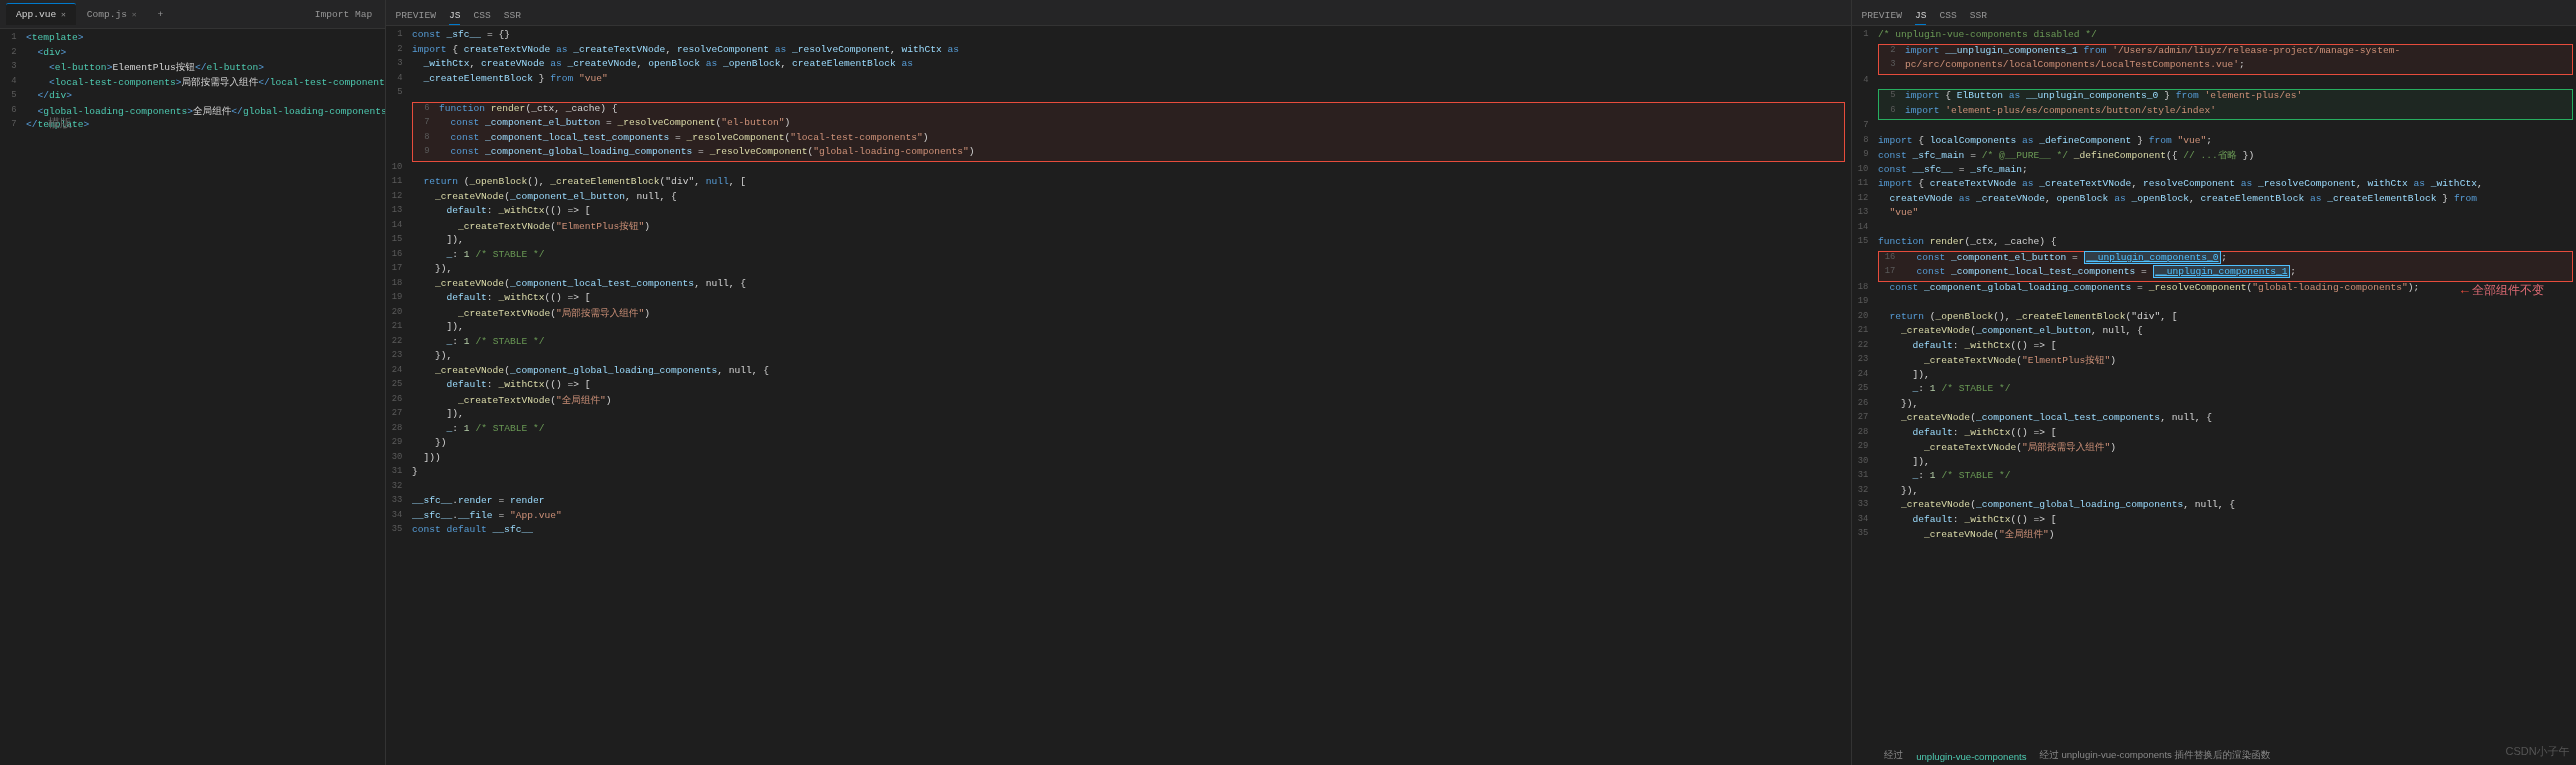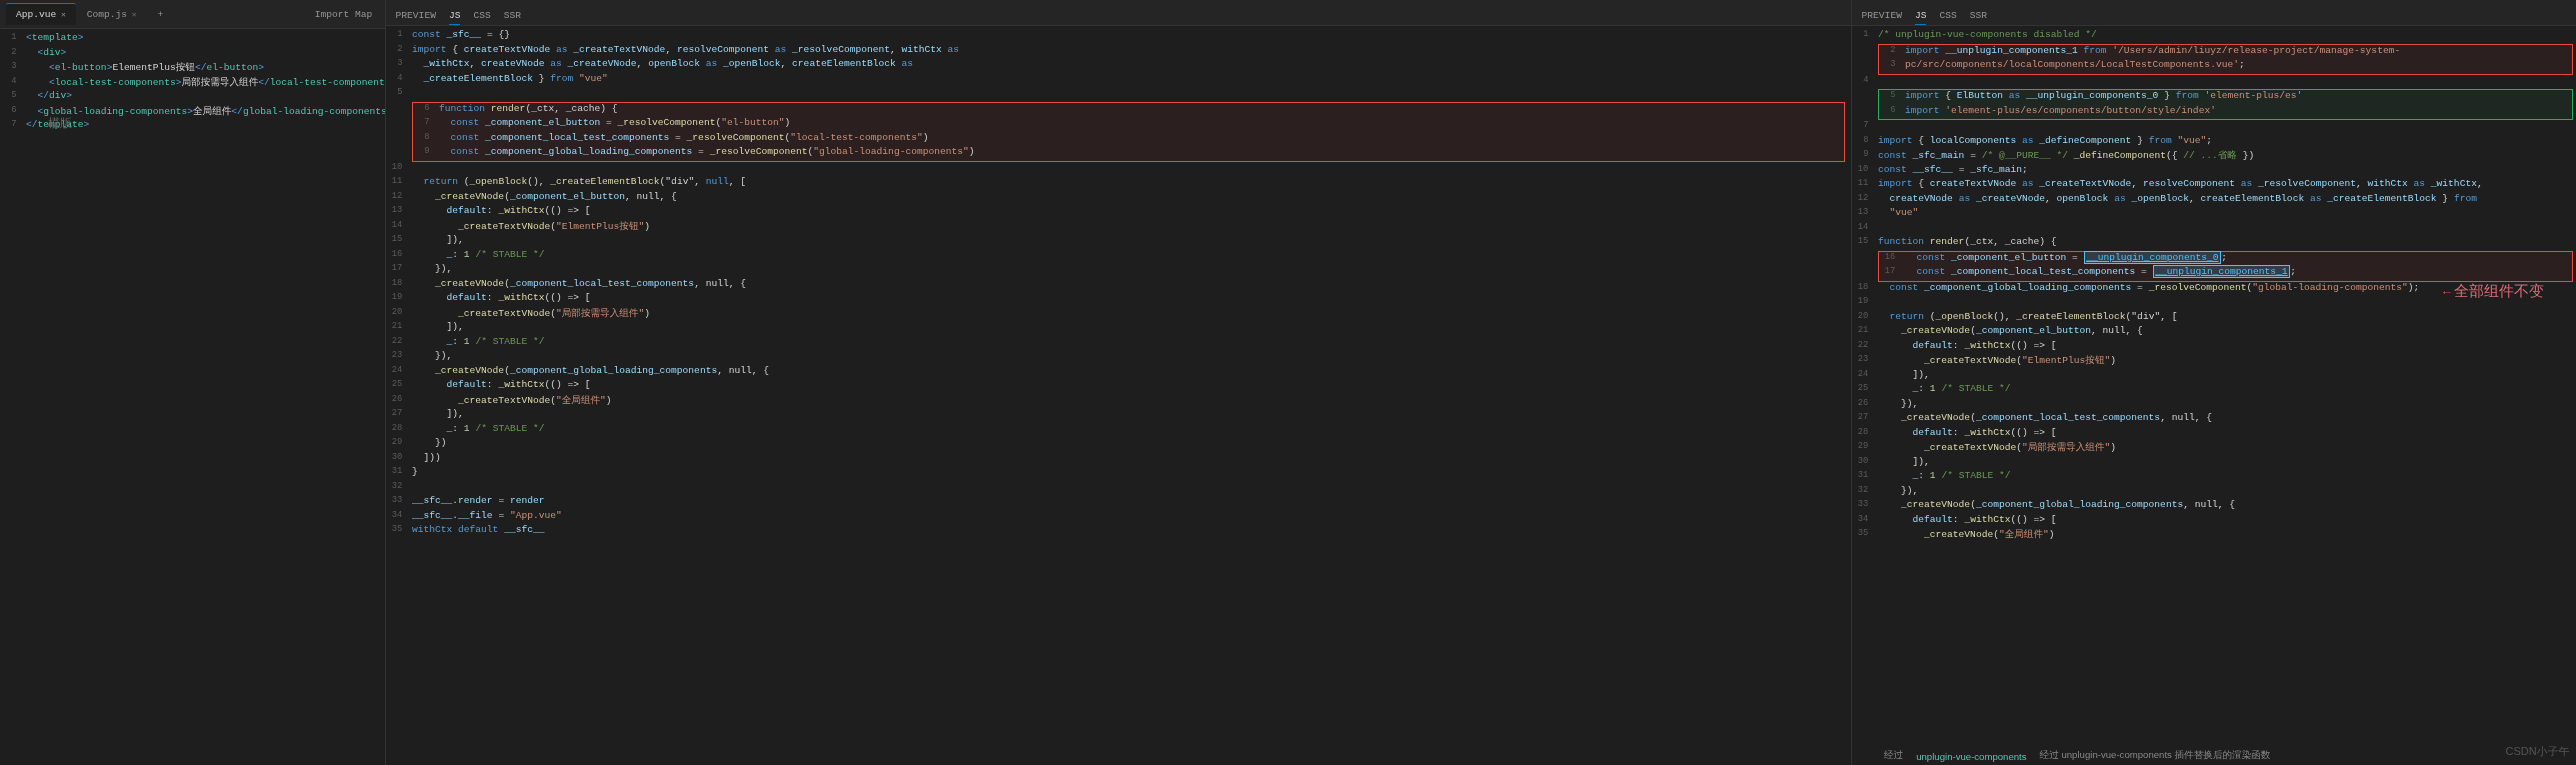--- a/index.html
+++ b/index.html
@@ -136,21 +136,21 @@
       min-width: 724px;
       display: flex;
       flex-direction: column;
       background: #1e1e1e;
       overflow: hidden;
     }
 
     .annotation-text {
       color: #e06c75;
       font-family: 'Microsoft YaHei', 'SimHei', sans-serif;
-      font-size: 15px;
+      font-size: 12px;
     }
 
     .footer-label {
       color: #888;
       font-family: 'Microsoft YaHei', 'SimHei', sans-serif;
       font-size: 10.5px;
       padding: 6.4px 0 3.2px 32px;
     }
 
     .right-footer-label {
@@ -391,21 +391,21 @@
     <div class="code-line">
       <span class="code-line-num">33</span>
       <span class="code-line-content"><span class="var">__sfc__</span><span class="punct">.</span><span class="var">render</span> <span class="op">=</span> <span class="var">render</span></span>
     </div>
     <div class="code-line">
       <span class="code-line-num">34</span>
       <span class="code-line-content"><span class="var">__sfc__</span><span class="punct">.</span><span class="var">__file</span> <span class="op">=</span> <span class="str">"App.vue"</span></span>
     </div>
     <div class="code-line">
       <span class="code-line-num">35</span>
-      <span class="code-line-content"><span class="kw">withCtx default</span> <span class="var">__sfc__</span></span>
+      <span class="code-line-content"><span class="kw">const default</span> <span class="var">__sfc__</span></span>
     </div>
   </div>
 
 </div>
 
 <div class="right-panel">
   <div class="preview-tab-bar">
     <span class="preview-tab">PREVIEW</span>
     <span class="preview-tab active">JS</span>
     <span class="preview-tab">CSS</span>

